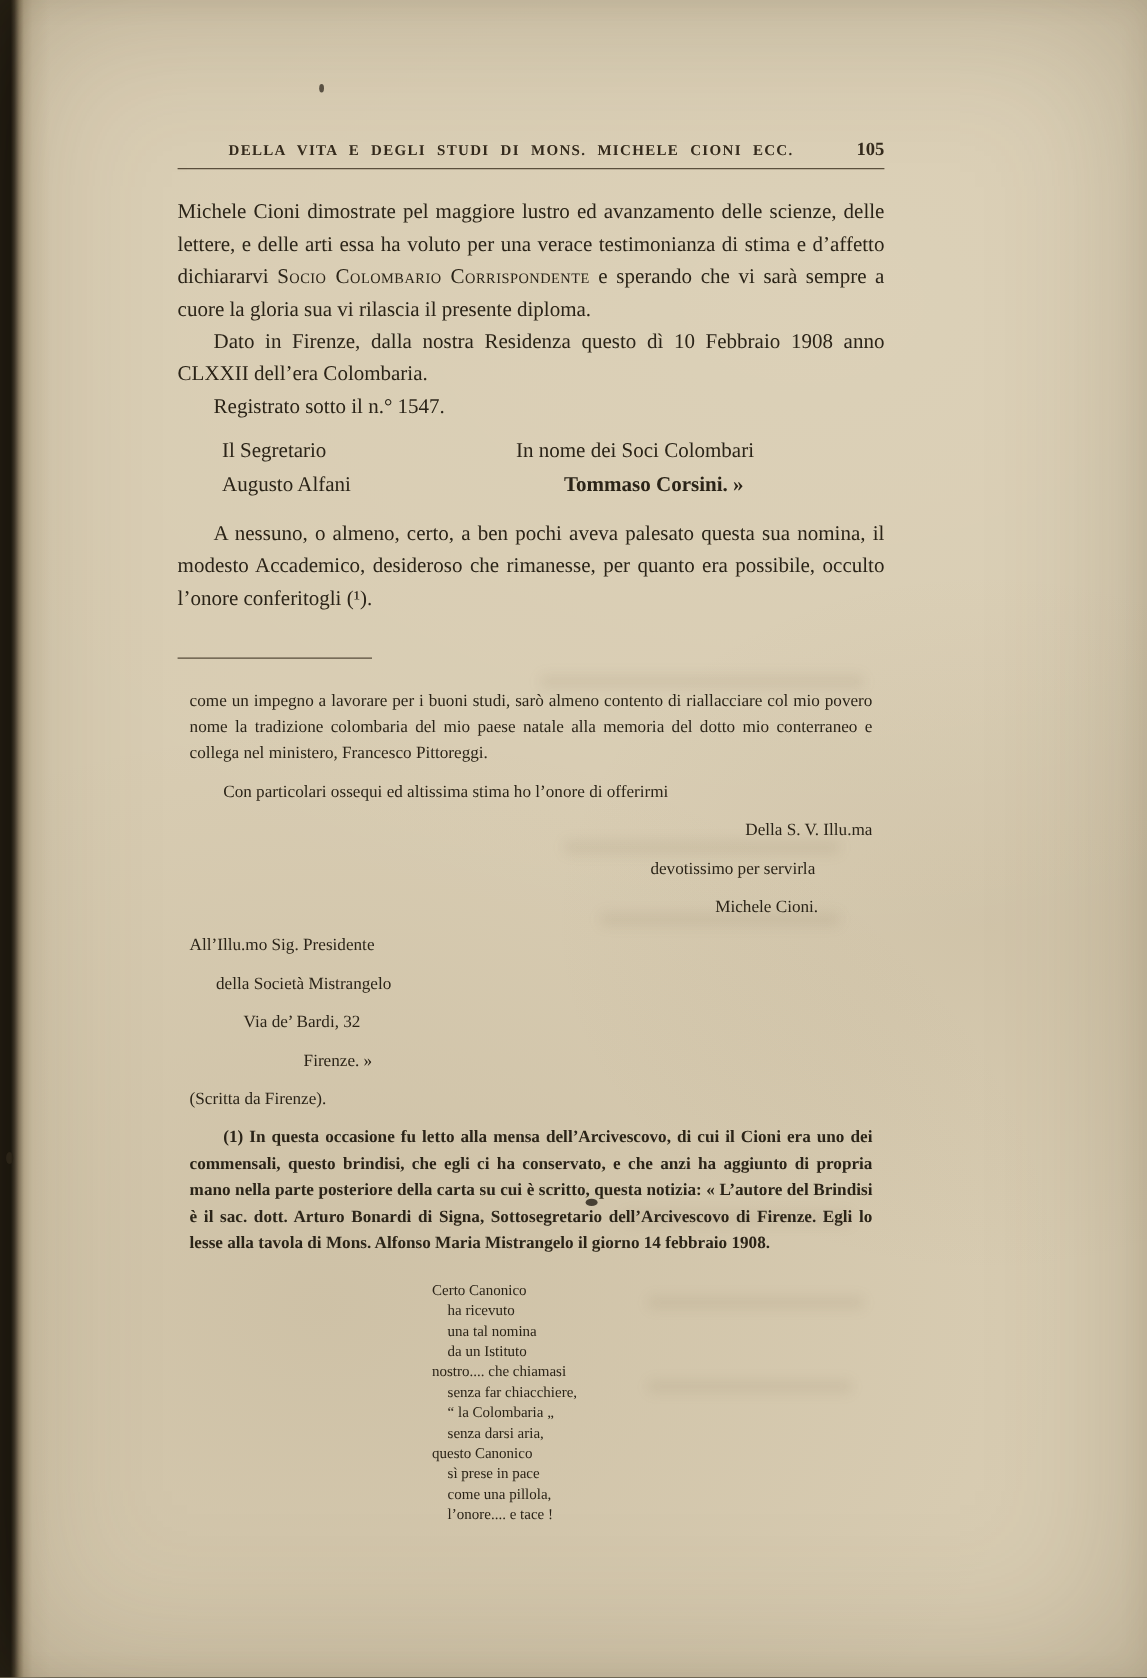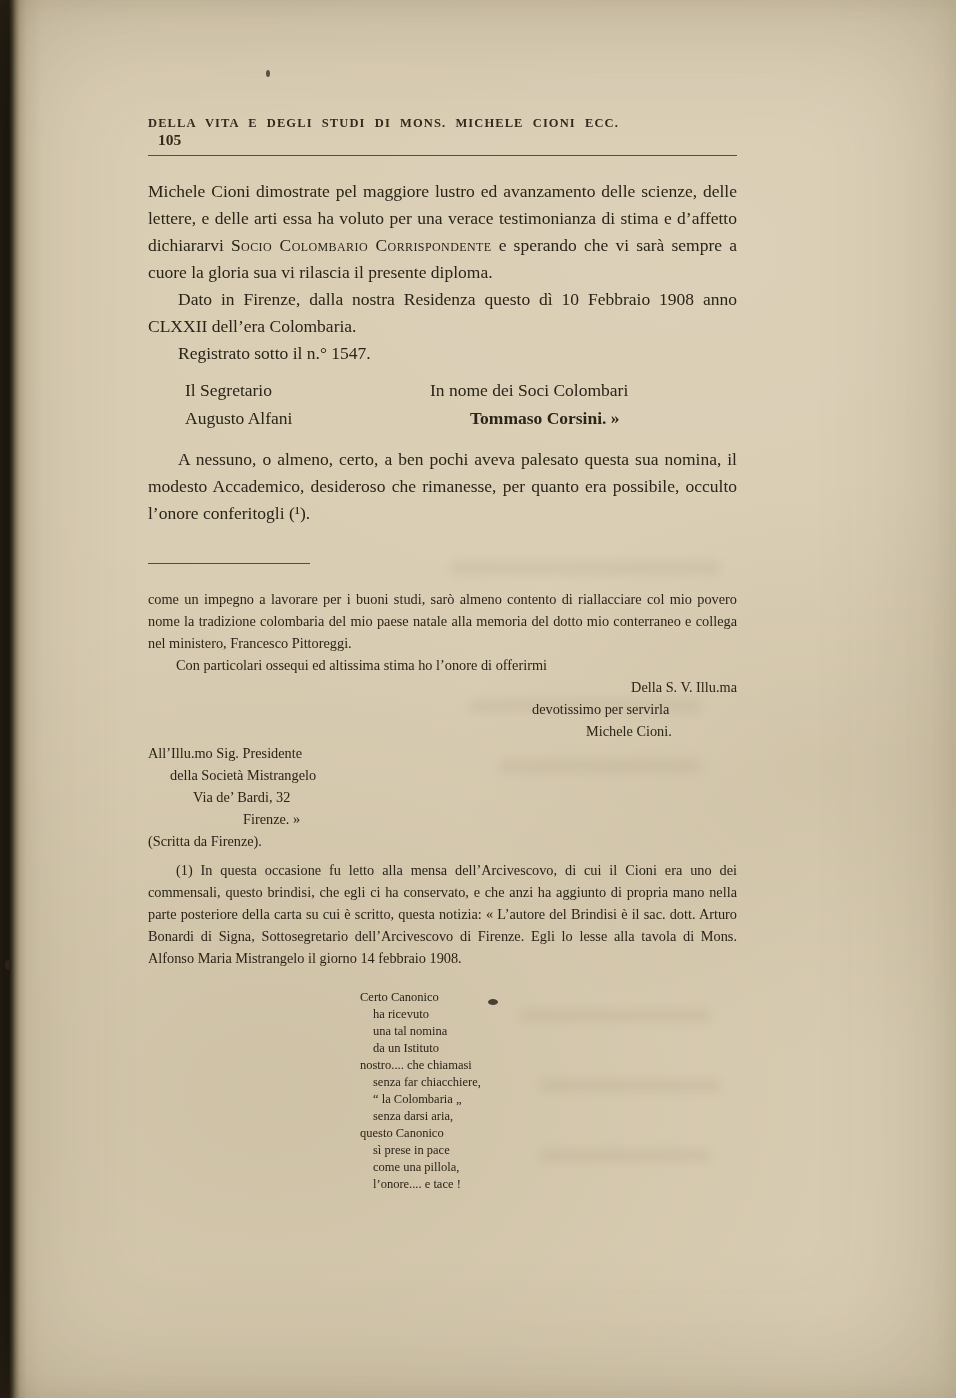--- a/index.html
+++ b/index.html
@@ -15,21 +15,21 @@
   .vignette{position:absolute;inset:0;pointer-events:none;
     box-shadow:inset 0 0 130px rgba(90,75,45,0.28), inset 0 0 24px rgba(90,75,45,0.12);}
   .edge-left{position:absolute;left:0;top:0;bottom:0;width:42px;
     background:linear-gradient(90deg,#120f0a 0px,#120f0a 9px,#3a3227 12px,#8d7f66 16px,
       #bcae92 20px,#cfc2a7 27px,rgba(216,204,178,0) 42px);}
   .ghost{position:absolute;background:rgba(130,110,75,0.10);filter:blur(5px);border-radius:4px;}
   .speck{position:absolute;background:#241e15;border-radius:50%;}
 
   .page{position:absolute;inset:0;box-sizing:border-box;padding:116px 219px 0 148px;}
 
-  .running-head{display:flex;align-items:baseline;flex-direction:column;}
+  .running-head{display:flex;align-items:baseline;}
   .head-title{flex:1;text-align:center;font-size:12.5px;font-weight:bold;
     letter-spacing:1.1px;word-spacing:5px;color:#352b1d;}
   .head-page{font-size:15.5px;font-weight:bold;color:#352b1d;padding-left:10px;}
   .head-rule{border-top:1.5px solid rgba(58,46,30,0.8);margin-top:6px;}
 
   .body-text{margin-top:22px;font-size:17.5px;line-height:27px;text-align:justify;}
   .body-text p{margin:0;}
   .indent{text-indent:30px;}
   .smallcaps{font-variant:small-caps;letter-spacing:0.4px;}
 
@@ -37,31 +37,31 @@
   .sig p{margin:0;}
   .sig-left{width:245px;}
   .sig-right{flex:1;}
   .indent40{padding-left:40px;font-weight:bold;}
 
   .p-after-sig{margin-top:14px !important;}
 
   .fn-rule{border-top:1.3px solid rgba(64,52,36,0.85);width:162px;margin-top:36px;}
 
   .footnote{margin-top:24px;font-size:14.3px;line-height:22px;text-align:justify;}
-  .footnote p{margin:0;}
+  .footnote p{margin:10px;}
   .fn-closing{text-indent:28px;text-align:left;}
   .fn-salutation{padding-left:88px;text-align:right;}
   .fn-valediction{padding-left:384px;text-align:left;}
   .fn-signname{padding-left:438px;text-align:left;}
   .address{margin-top:0;text-align:left;}
   .addr-1{padding-left:22px;}
   .addr-2{padding-left:45px;}
   .addr-3{padding-left:95px;}
   .place-note{text-align:left;}
-  .fn-note1{margin-top:7px !important;text-indent:28px;}
+  .fn-note1{margin-top:7px !important;text-indent:28px;font-weight:bold;}
 
   .verse{margin-top:20px;padding-left:212px;font-size:12.5px;line-height:17px;text-align:left;}
   .verse p{margin:0;}
   .stanza + .stanza{}
   .stanza .v-line + .v-line{padding-left:13px;}
 </style>
 </head>
 <body>
 
 <div class="scan">

